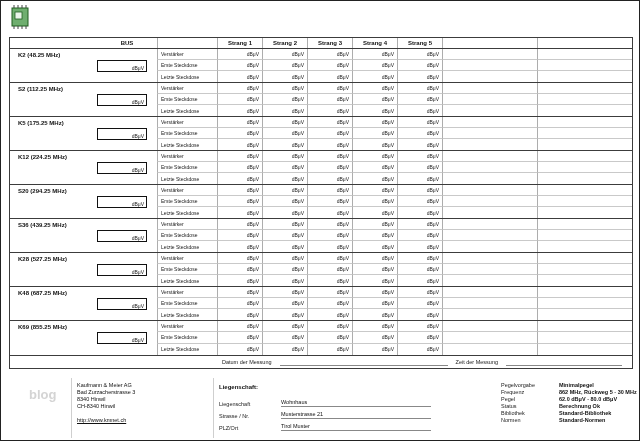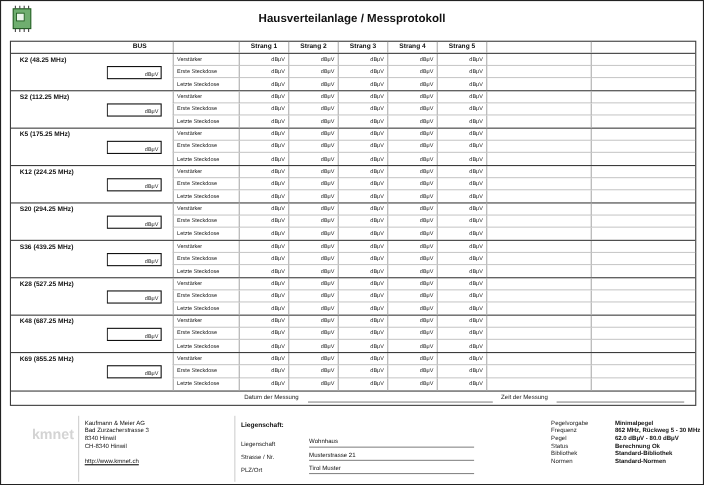--- a/index.html
+++ b/index.html
@@ -76,21 +76,20 @@
       <line x1="9" y1="0" x2="9" y2="3" stroke="#444" stroke-width="1"></line>
       <line x1="13" y1="0" x2="13" y2="3" stroke="#444" stroke-width="1"></line>
       <line x1="17" y1="0" x2="17" y2="3" stroke="#444" stroke-width="1"></line>
       <line x1="5" y1="21" x2="5" y2="24" stroke="#444" stroke-width="1"></line>
       <line x1="9" y1="21" x2="9" y2="24" stroke="#444" stroke-width="1"></line>
       <line x1="13" y1="21" x2="13" y2="24" stroke="#444" stroke-width="1"></line>
       <line x1="17" y1="21" x2="17" y2="24" stroke="#444" stroke-width="1"></line>
     </svg>
   </div>
 
-  <div class="title">Hausverteilanlage / Messprotokoll</div>
 
   <div class="tablewrap">
     <div id="meas-grid">
         <div class="hrow">
           <div class="hcell"></div>
           <div class="hcell">BUS</div>
           <div class="hcell sep"></div>
           <div class="hcell sep">Strang 1</div>
           <div class="hcell sep">Strang 2</div>
           <div class="hcell sep">Strang 3</div>
@@ -680,21 +679,21 @@
       <span>Datum der Messung</span>
       <span class="dline"></span>
       <span>Zeit der Messung</span>
       <span class="dline dline2"></span>
     </div>
   </div>
 
   <div class="vsep" style="left:70px; top:377px; height:60px;"></div>
   <div class="vsep" style="left:212px; top:377px; height:60px;"></div>
 
-  <div class="watermark">kmnet</div>
+  <div class="watermark">blog</div>
 
   <div class="company">
     <div>Kaufmann &amp; Meier AG</div>
     <div>Bad Zurzacherstrasse 3</div>
     <div>8340 Hinwil</div>
     <div>CH-8340 Hinwil</div>
     <div class="url">http://www.kmnet.ch</div>
   </div>
 
   <div class="liegen">

